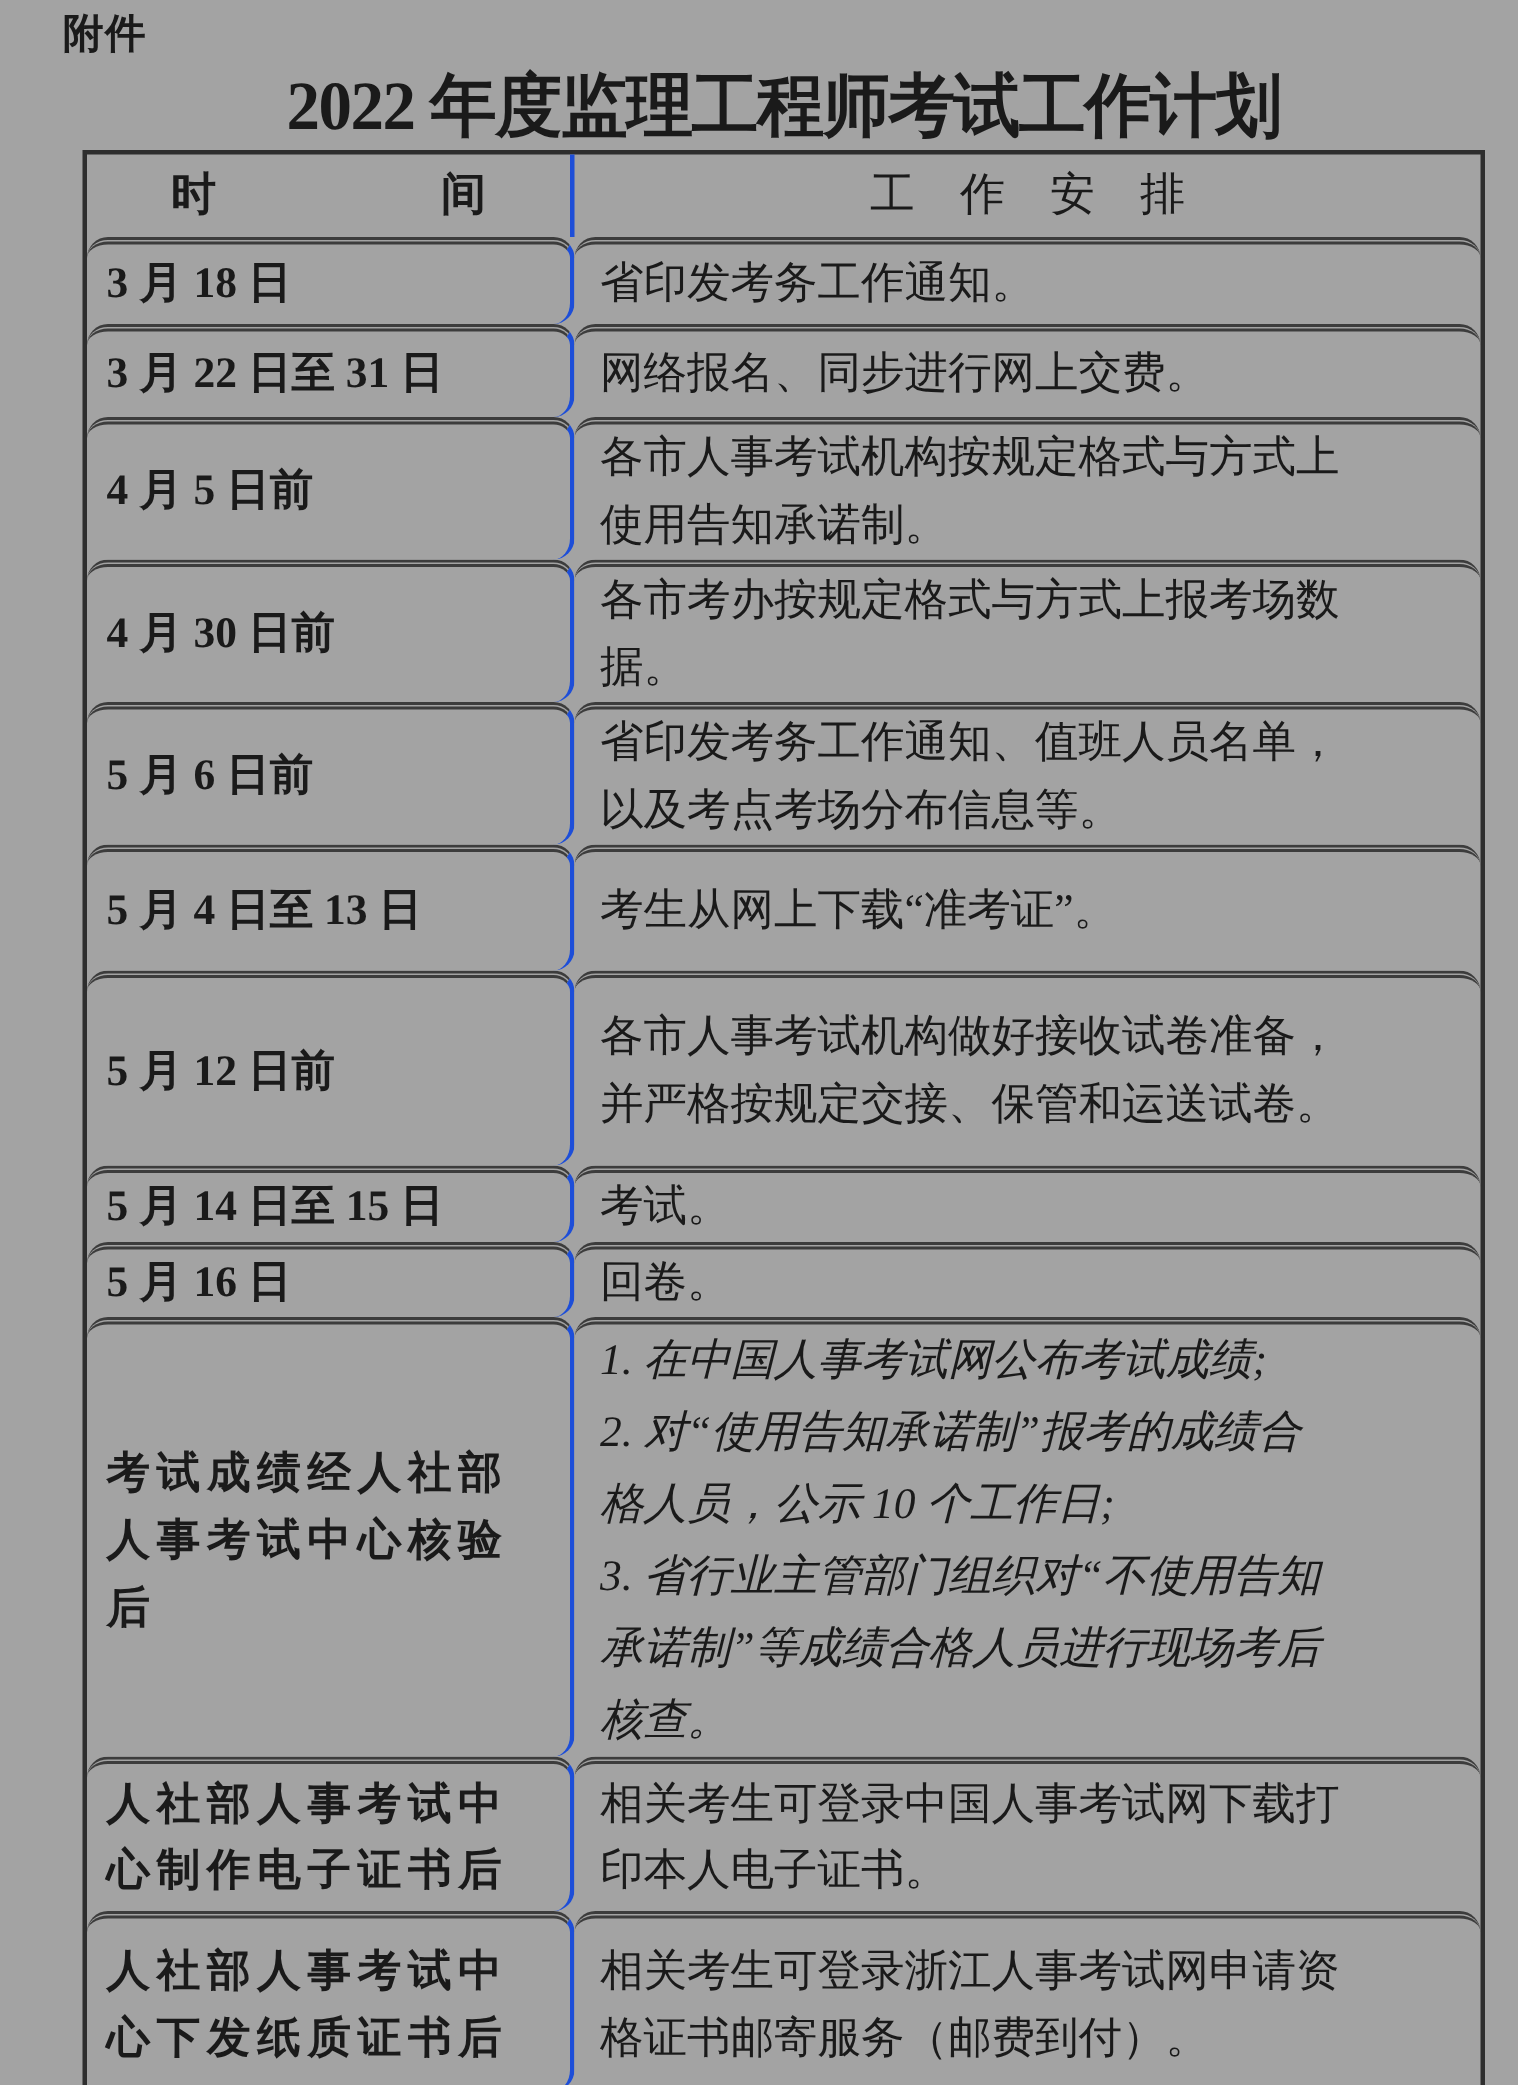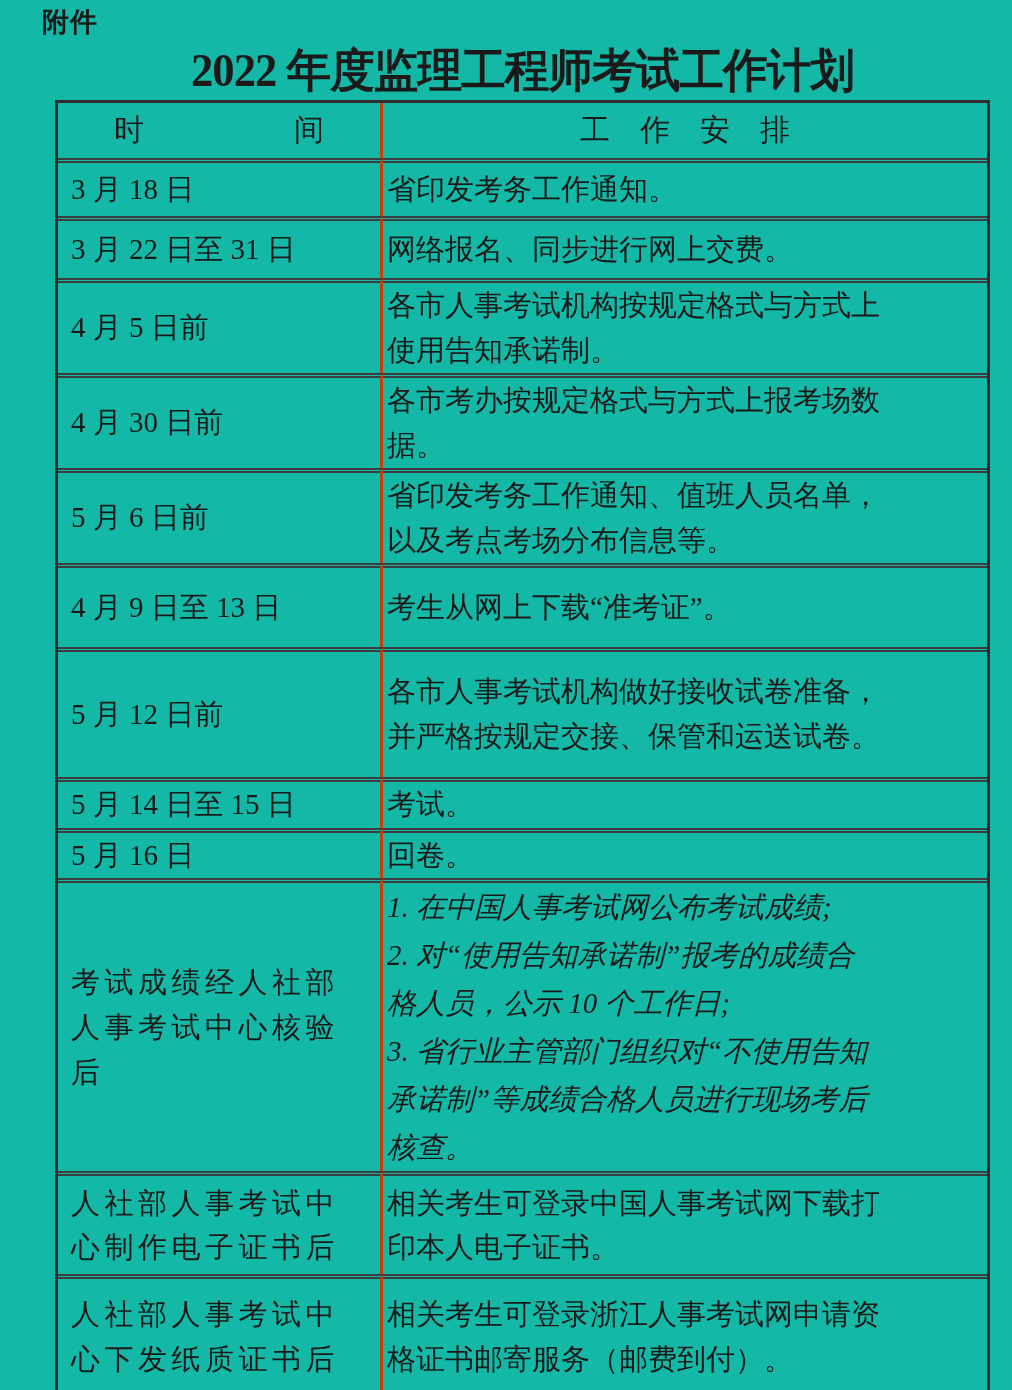--- a/index.html
+++ b/index.html
@@ -6,21 +6,21 @@
     margin: 0;
     padding: 0;
     background: #ffffff;
     color: #1a1a1a;
     font-family: "Liberation Serif", "DejaVu Serif", serif;
   }
   .canvas {
     position: relative;
     width: 1012px;
     height: 1390px;
-    background: #14b8a6;
+    background: #a3a3a3;
     overflow: hidden;
   }
   .attachment {
     position: absolute;
     left: 42px;
     top: 4px;
     font-family: "Liberation Sans", "DejaVu Sans", sans-serif;
     font-weight: 600;
     font-size: 27px;
     letter-spacing: 1px;
@@ -51,24 +51,24 @@
   th, td {
     vertical-align: middle;
     font-size: 29px;
     line-height: 1.55;
     padding: 0 10px;
     white-space: pre-line;
     overflow: hidden;
   }
   th { font-weight: normal; font-size: 30px; text-align: center; padding: 0; }
   .col-time { width: 322px; }
-  th.col-time, td.col-time { border-right: 3px solid #c2410c; }
+  th.col-time, td.col-time { border-right: 3px solid #1d4ed8; font-weight: bold; }
   td.col-time { text-align: left; padding-left: 13px; padding-right: 28px; }
-  td.col-work { text-align: left; padding-left: 4px; }
-  tbody td { border-top: 5px double #3c3c3c; }
+  td.col-work { text-align: left; padding-left: 17px; }
+  tbody td { border-top: 5px double #3c3c3c; border-radius: 14px; }
   thead tr { height: 55px; }
   tbody tr:nth-child(1)  { height: 58px; }
   tbody tr:nth-child(2)  { height: 62px; }
   tbody tr:nth-child(3)  { height: 88px; }
   tbody tr:nth-child(4)  { height: 92px; margin-left: 16px; }
   tbody tr:nth-child(5)  { height: 95px; }
   tbody tr:nth-child(6)  { height: 84px; }
   tbody tr:nth-child(7)  { height: 130px; }
   tbody tr:nth-child(8)  { height: 51px; }
   tbody tr:nth-child(9)  { height: 47px; }
@@ -111,21 +111,21 @@
           <td class="col-time">4 月 30 日前</td>
           <td class="col-work">各市考办按规定格式与方式上报考场数
 据。</td>
         </tr>
         <tr>
           <td class="col-time">5 月 6 日前</td>
           <td class="col-work">省印发考务工作通知、值班人员名单，
 以及考点考场分布信息等。</td>
         </tr>
         <tr>
-          <td class="col-time">4 月 9 日至 13 日</td>
+          <td class="col-time">5 月 4 日至 13 日</td>
           <td class="col-work">考生从网上下载“准考证”。</td>
         </tr>
         <tr>
           <td class="col-time">5 月 12 日前</td>
           <td class="col-work">各市人事考试机构做好接收试卷准备，
 并严格按规定交接、保管和运送试卷。</td>
         </tr>
         <tr>
           <td class="col-time">5 月 14 日至 15 日</td>
           <td class="col-work">考试。</td>

